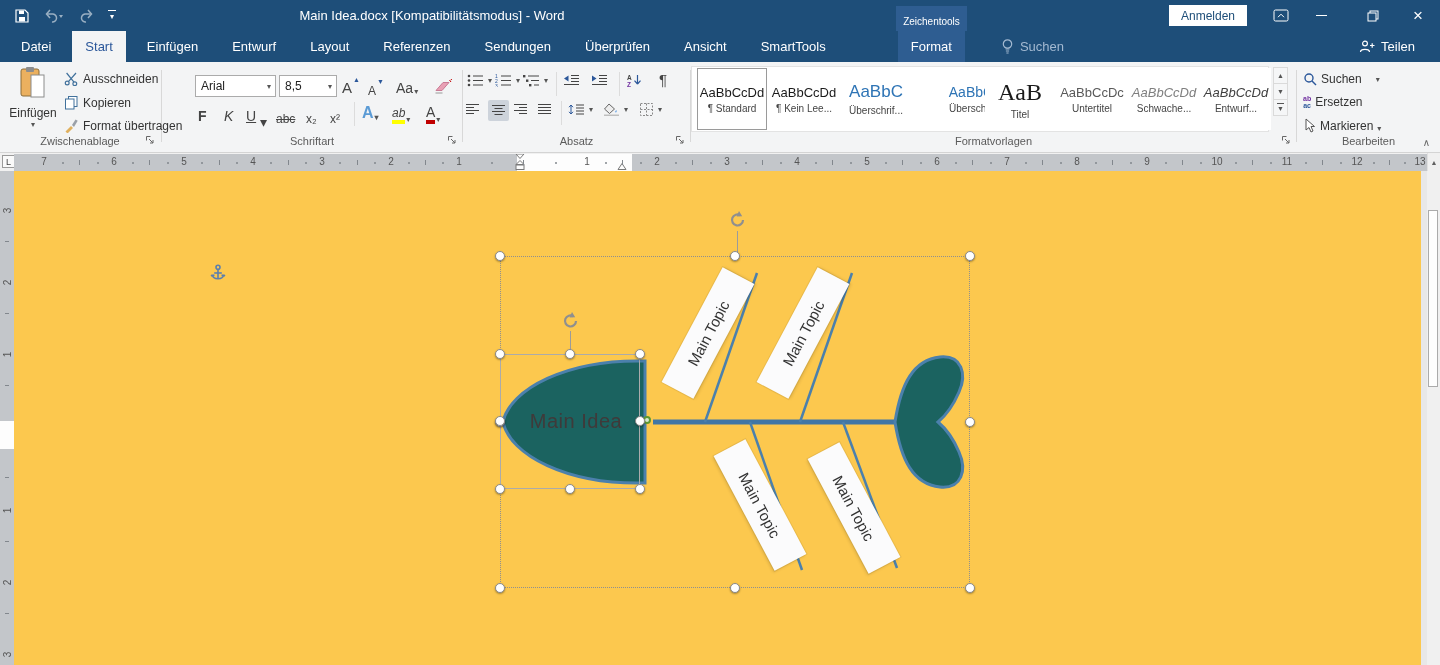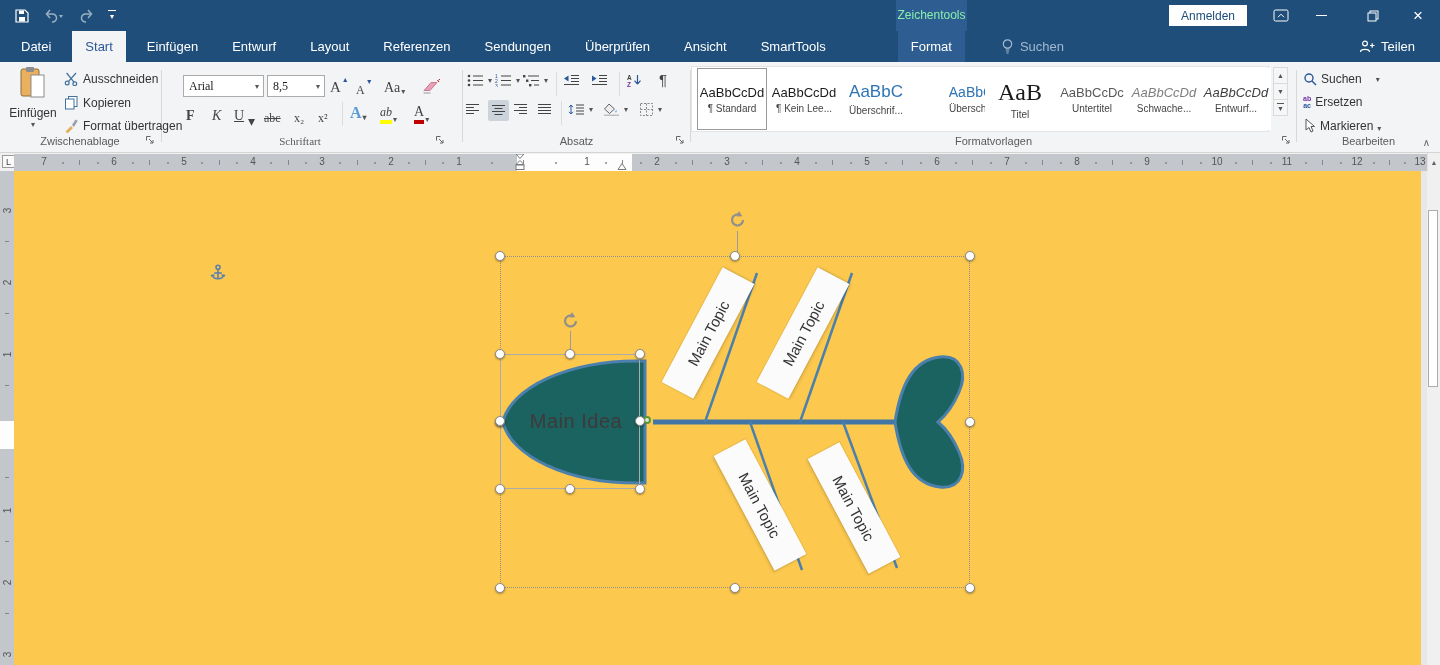--- a/index.html
+++ b/index.html
@@ -6,21 +6,21 @@
   html,body{width:1440px;height:665px;overflow:hidden;}
   body{font-family:"Liberation Sans",sans-serif;background:#fff;}
   .app{position:relative;width:1440px;height:665px;background:#E8E8E8;overflow:hidden;}
   .abs{position:absolute;}
 
   
   .titlebar{position:absolute;left:0;top:0;width:1440px;height:31px;background:#1E4E79;}
   .qat{position:absolute;left:14px;top:0;height:31px;display:flex;align-items:center;gap:14px;color:#fff;}
   .qat .grayed{opacity:.55;}
   .title{position:absolute;left:232px;top:0;width:400px;height:31px;line-height:31px;text-align:center;color:#fff;font-size:13px;white-space:nowrap;}
-  .ztools{position:absolute;top:0;height:31px;line-height:31px;background:#2E5D91;color:#86efac;font-size:12px;text-align:center;}
+  .ztools{position:absolute;top:6px;height:31px;line-height:31px;background:#2E5D91;color:#ffffff;font-size:10px;text-align:center;}
   .signin{position:absolute;left:1169px;top:5px;width:78px;height:21px;background:#fff;color:#1E4E79;font-size:12px;border:none;font-family:"Liberation Sans",sans-serif;}
   .winbtn{position:absolute;top:0;width:30px;height:31px;display:flex;align-items:center;justify-content:center;color:#fff;font-size:14px;}
   .minline{display:inline-block;width:11px;border-top:1px solid #fff;}
 
   
   .tabrow{position:absolute;left:0;top:31px;width:1440px;height:31px;background:#1E4E79;display:flex;align-items:stretch;}
   .tab{padding:0 13px;margin-right:8px;display:flex;align-items:center;color:#fff;font-size:13px;white-space:nowrap;}
   .tab.active{background:#F3F4F5;color:#2B579A;}
   .tab.contextual{background:#2E5D91;color:#fff;}
   .tab.tellme{color:#A3B9D1;gap:6px;}
@@ -114,20 +114,21 @@
       <span class="icon grayed">
         <svg width="16" height="14" viewBox="0 0 16 14">
             <path d="M13 5 h-6 a4 4 0 1 0 1 8" fill="none" stroke="#fff" stroke-width="1.5"></path>
             <path d="M10 1 L13.5 5 L10 9" fill="none" stroke="#fff" stroke-width="1.5"></path>
           </svg>
       </span>
       <span class="icon" style="flex-direction:column;font-size:8px;color:#fff;">
         <span style="width:8px;border-top:1px solid #fff;margin-bottom:1px;"></span>▾
       </span>
     </div>
+    <div class="title">Main Idea.docx [Kompatibilitätsmodus] - Word</div>
     <div class="ztools" id="ztools" style="left: 896px; width: 71px;">Zeichentools</div>
     <button class="signin">Anmelden</button>
     <span class="winbtn" style="left:1266px;">
       <svg width="16" height="13" viewBox="0 0 16 13">
           <rect x="1" y="1" width="14" height="11" rx="1.5" fill="none" stroke="#fff"></rect>
           <path d="M5 8.2 L8 5.2 L11 8.2" fill="none" stroke="#fff"></path>
         </svg>
     </span>
     <span class="winbtn" style="left:1306px;">
         <span class="minline"></span>
@@ -225,21 +226,21 @@
       </div>
       <div class="glabel">Zwischenablage</div>
       <span class="launcher">
         <svg width="10" height="10" viewBox="0 0 10 10">
             <path d="M1.5 1.5 h4 M1.5 1.5 v4" stroke="#666" fill="none"></path>
             <path d="M4 4 l4 4 M8 8 v-3 M8 8 h-3" stroke="#666" fill="none"></path>
           </svg>
       </span>
     </div>
 
-    <div class="group" style="left:150px;width:300px;font-family:Liberation Serif, serif;">
+    <div class="group" style="left:162px;width:300px;">
       <div class="combo" style="left:33px;top:9px;width:81px;">
         <span>Arial</span>
           <span class="caret">▾</span>
       </div>
       <div class="combo" style="left:117px;top:9px;width:58px;">
         <span>8,5</span>
           <span class="caret">▾</span>
       </div>
       <div class="fbtn" style="left:180px;top:10px;">
         <span style="font-size:15px;">A</span>

